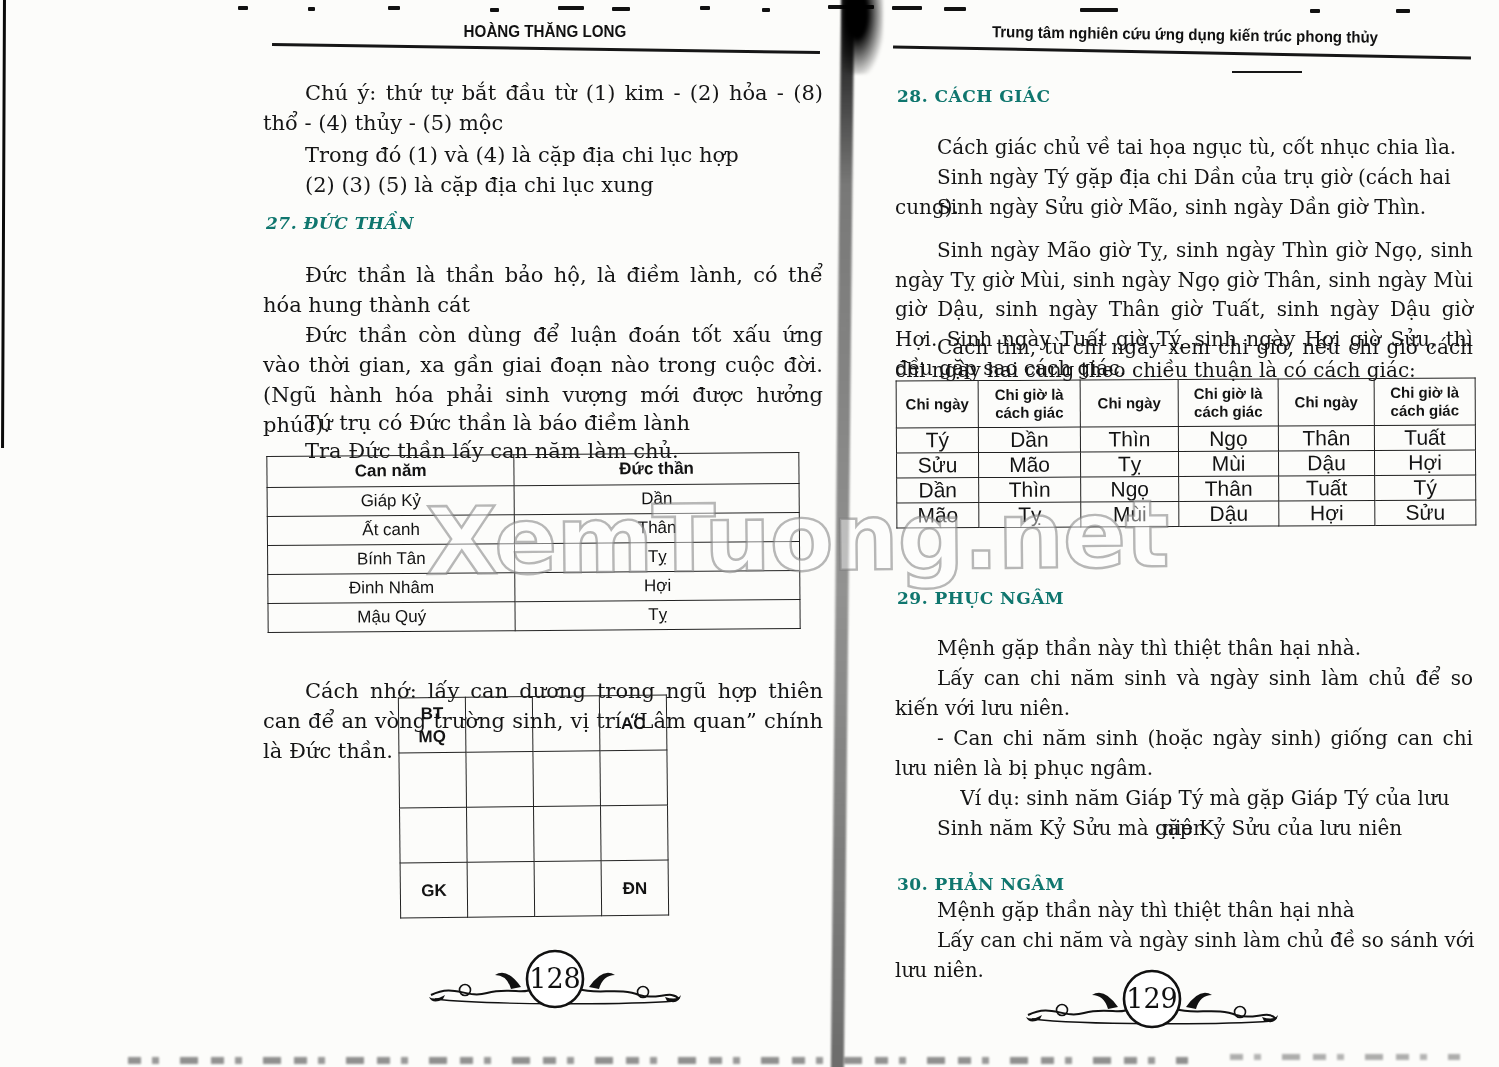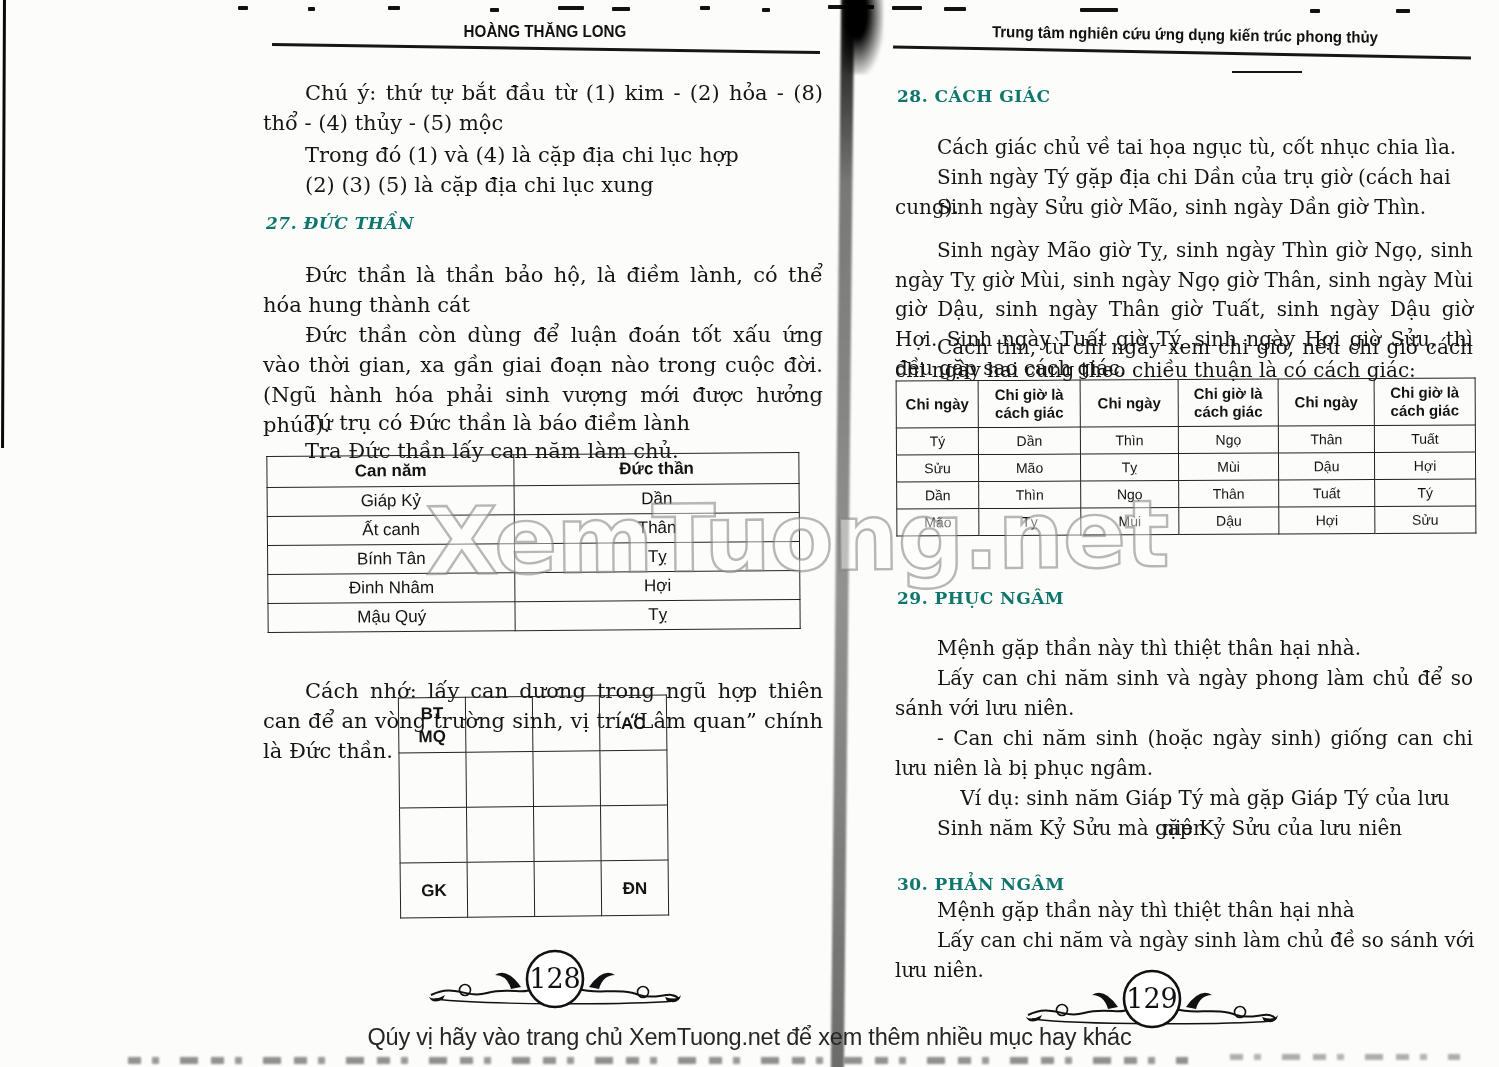--- a/index.html
+++ b/index.html
@@ -50,21 +50,21 @@
   .dtable td, .dtable th {
     border:1.6px solid #222; font-family:"Liberation Sans", sans-serif;
     text-align:center; vertical-align:middle; color:#131313;
   }
   .dtable th { font-weight:bold; }
   #ductable { left:267px; top:454px; width:533px; transform:rotate(-0.45deg); }
   #ductable th { font-size:17px; height:31px; }
   #ductable td { font-size:17px; height:29px; }
   #cachgiactable { left:896px; top:379px; width:580px; transform:rotate(-0.3deg); }
   #cachgiactable th { font-size:15px; height:47px; line-height:18px; padding:0 3px; }
-  #cachgiactable td { font-size:14px; height:27px; }
+  #cachgiactable td { font-size:21px; height:21px; }
   #truongsinh { left:399px; top:696px; transform:rotate(-0.6deg); }
   #truongsinh td {
     width:67px; height:55px; font-size:17px; font-weight:bold;
     line-height:23px; border:1.7px solid #222;
   }
   
   .ornament { position:absolute; width:260px; height:78px; }
   .ornament text {
     font-family:"DejaVu Serif", serif; font-size:27px; fill:#111;
   }
@@ -252,21 +252,21 @@
         <td>Mùi</td>
         <td>Dậu</td>
         <td>Hợi</td>
         <td>Sửu</td>
       </tr>
     </tbody>
       </table>
 
     <div class="sec-head" style="left:897px; top:588px;">29. PHỤC NGÂM</div>
     <div class="para indent noj" style="left:895px; top:634px; width:578px;">Mệnh gặp thần này thì thiệt thân hại nhà.</div>
-    <div class="para indent" style="left:895px; top:664px; width:578px;">Lấy can chi năm sinh và ngày phong làm chủ để so sánh với lưu niên.</div>
+    <div class="para indent" style="left:895px; top:664px; width:578px;">Lấy can chi năm sinh và ngày sinh làm chủ để so kiến với lưu niên.</div>
     <div class="para indent" style="left:895px; top:724px; width:578px;">- Can chi năm sinh (hoặc ngày sinh) giống can chi lưu niên là bị phục ngâm.</div>
     <div class="para indent noj" style="left:895px; top:784px; width:578px;text-align:center;">Ví dụ: sinh năm Giáp Tý mà gặp Giáp Tý của lưu niên</div>
     <div class="para indent noj" style="left:895px; top:814px; width:578px;">Sinh năm Kỷ Sửu mà gặp Kỷ Sửu của lưu niên</div>
 
     <div class="sec-head" style="left:897px; top:850px;margin-top:24px;">30. PHẢN NGÂM</div>
     <div class="para indent noj" style="left:895px; top:896px; width:578px;">Mệnh gặp thần này thì thiệt thân hại nhà</div>
     <div class="para indent noj" style="left:895px; top:926px; width:590px;">Lấy can chi năm và ngày sinh làm chủ đề so sánh với lưu niên.</div>
 
     <svg class="ornament" style="left:1022px; top:963px;" viewBox="0 0 260 78">
       <path d="M6,52 C30,40 40,56 62,50 C84,44 100,52 106,46" fill="none" stroke="#111" stroke-width="2"></path>
@@ -278,16 +278,15 @@
       <path d="M96,44 q-14,-20 -26,-12 q12,0 16,14 z" fill="#111"></path>
       <path d="M164,44 q14,-20 26,-12 q-12,0 -16,14 z" fill="#111"></path>
       <path d="M10,56 C60,62 200,62 250,58" fill="none" stroke="#111" stroke-width="1.4"></path>
       <circle cx="130" cy="36" r="28" fill="#fff" stroke="#111" stroke-width="2.6"></circle>
       <text x="130" y="45" text-anchor="middle">129</text>
     </svg>
   </div>
 
   <div id="watermark">XemTuong.net</div>
 
-  <div id="footer-line">Qúy vị hãy vào trang chủ XemTuong.net để xem thêm nhiều mục hay khác</div>
   <div class="bottom-cut" style="left:128px; top:1057px; width:1060px; height:7px;"></div>
   <div class="bottom-cut" style="left:1230px; top:1054px; width:230px; height:6px; opacity:.4;"></div>
 </div>
 
 </body></html>

